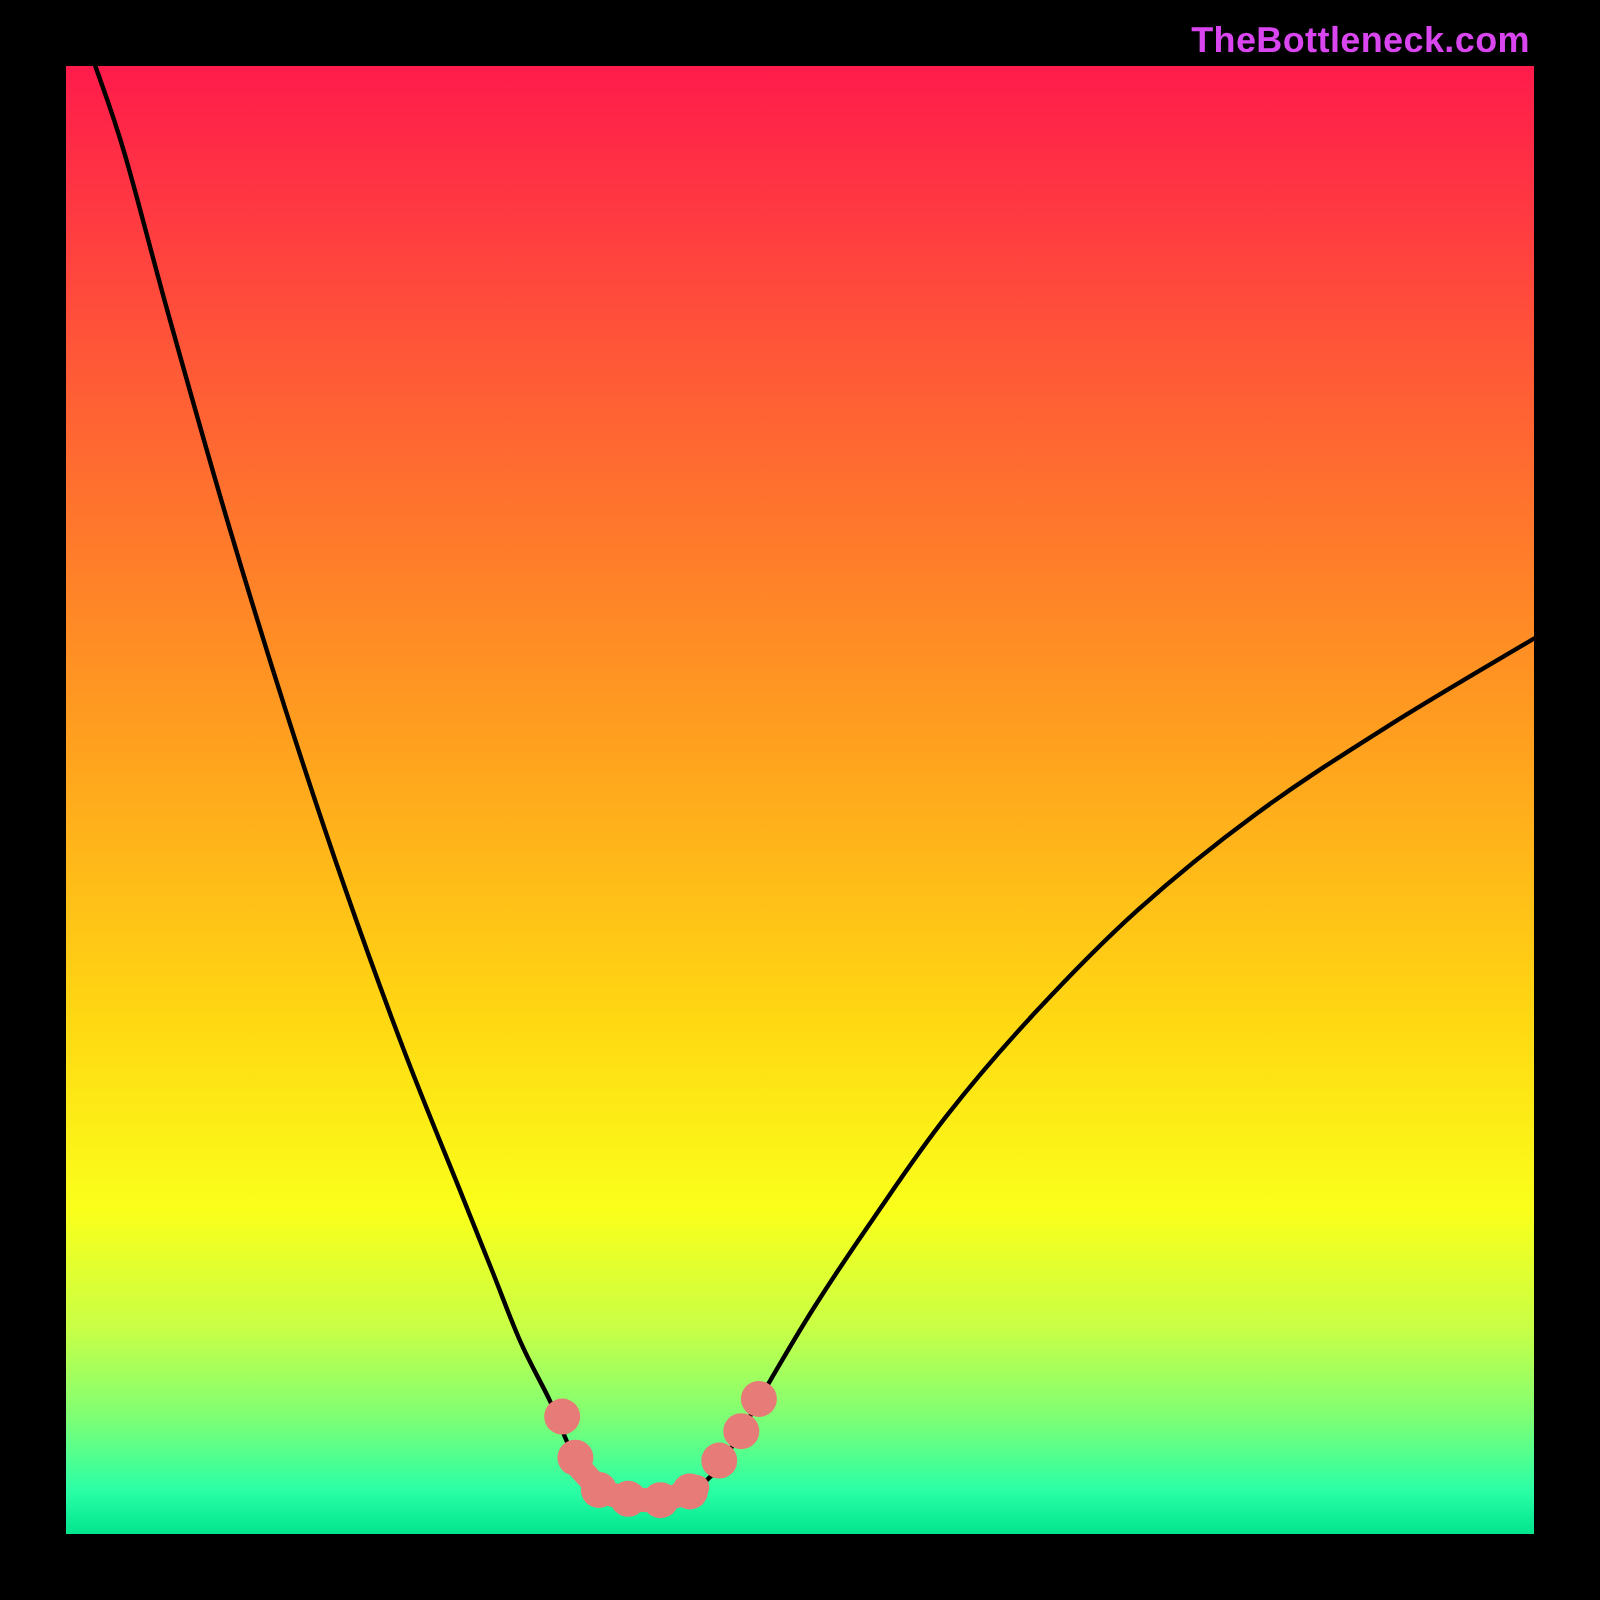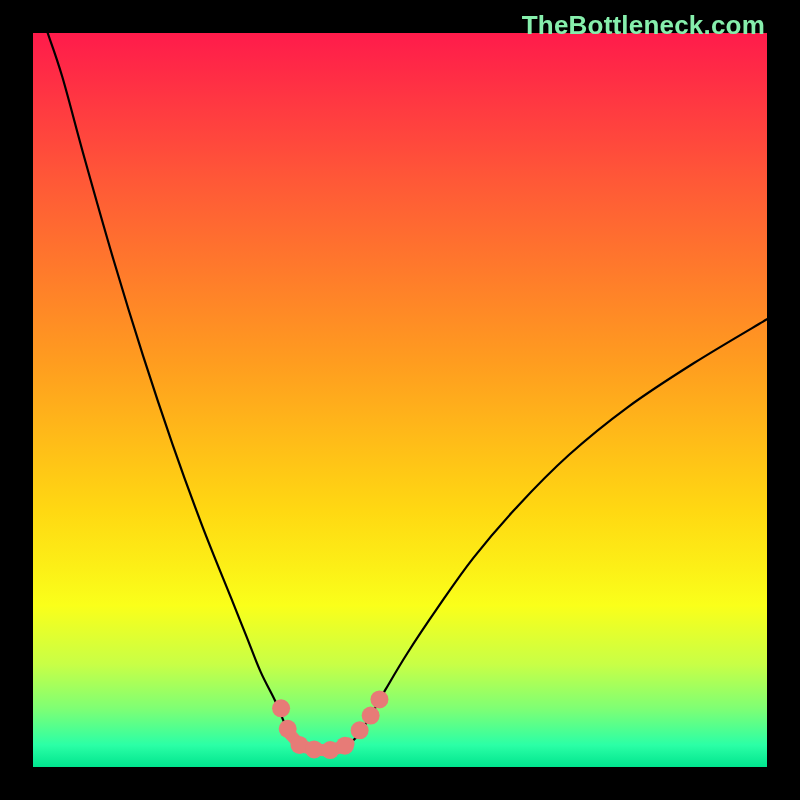--- a/index.html
+++ b/index.html
@@ -23,23 +23,23 @@
     left: 33px;
     top: 33px;
     width: 734px;
     height: 734px;
   }
   .watermark {
     position: absolute;
     right: 35px;
     top: 10px;
     font-family: Arial, Helvetica, sans-serif;
-    font-size: 26px;
+    font-size: 18px;
     font-weight: 600;
-    color: #86efac;
+    color: #d946ef;
     letter-spacing: 0.2px;
   }
   svg {
     display: block;
   }
 </style>
 </head>
 <body>
 
 <div class="frame">

